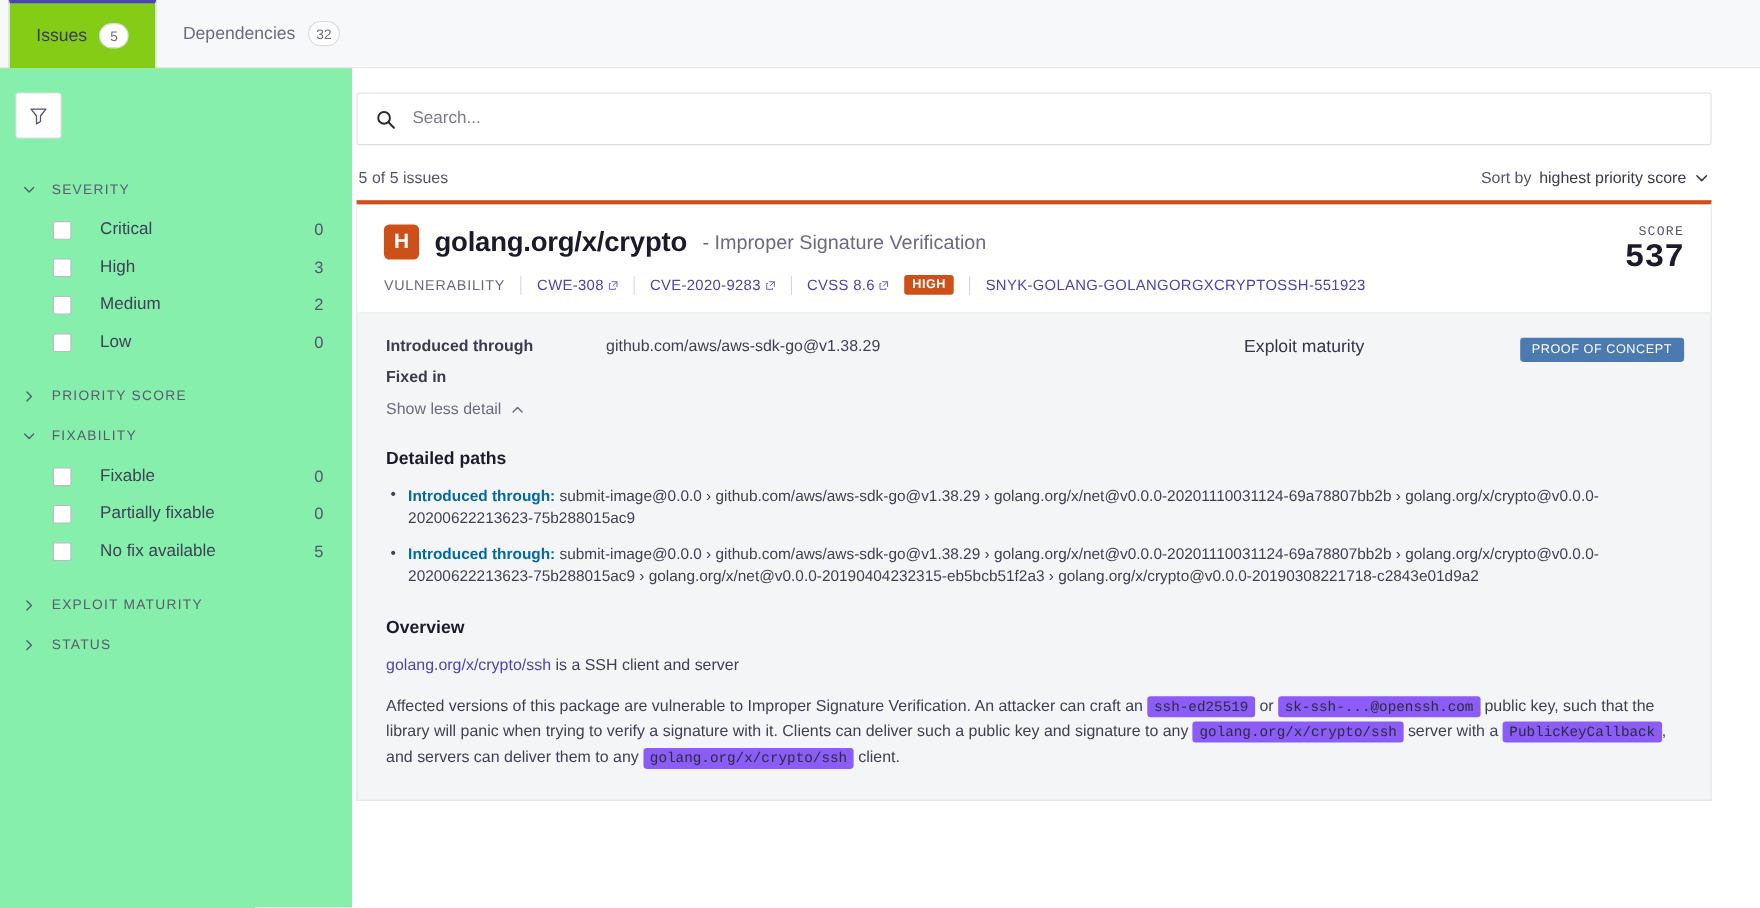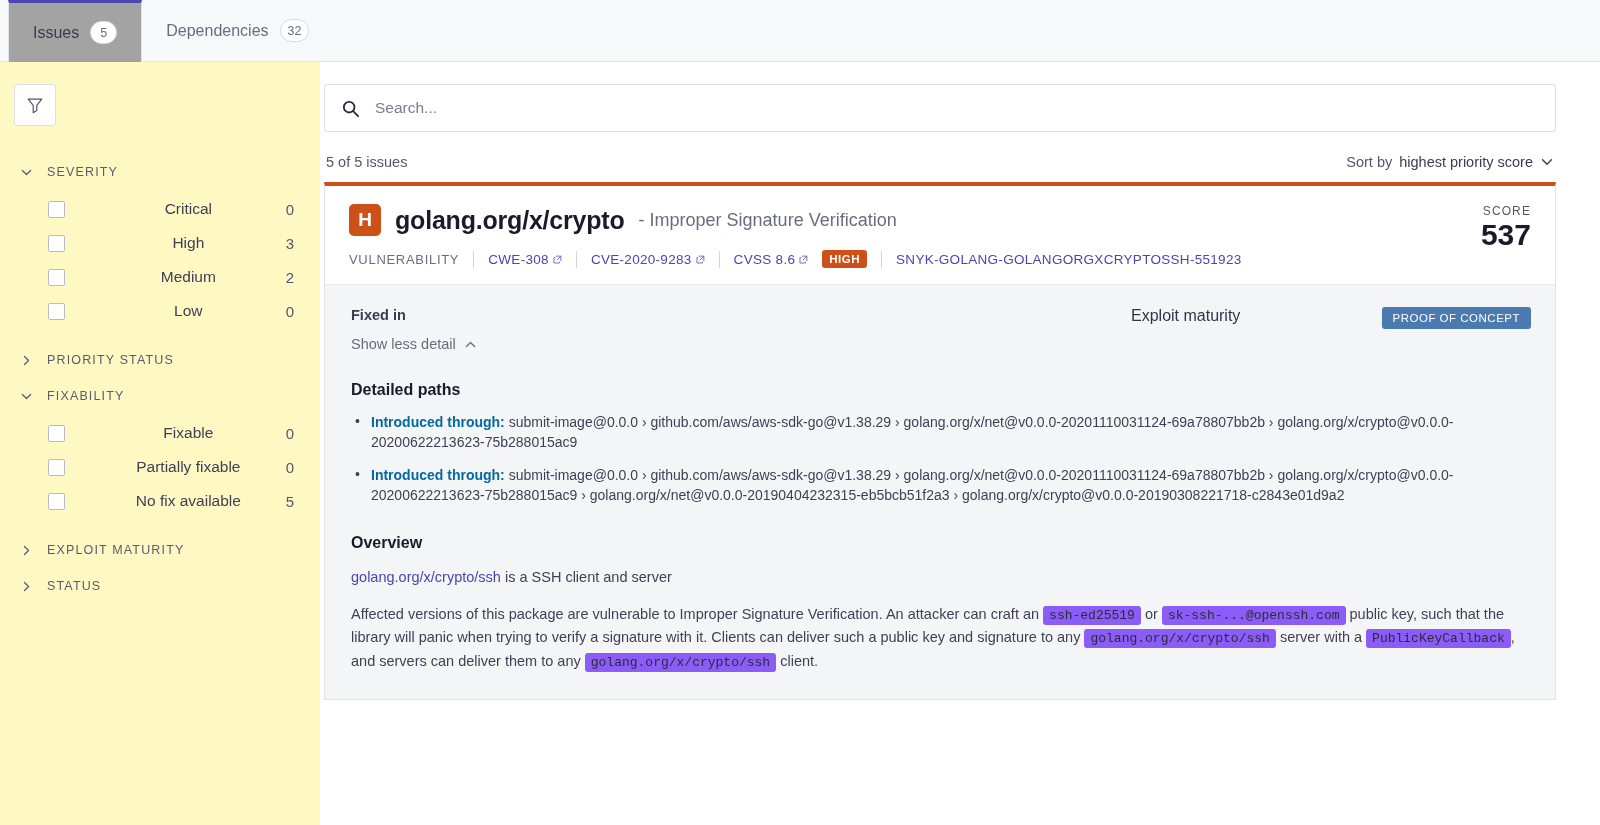--- a/index.html
+++ b/index.html
@@ -25,21 +25,21 @@
     display: flex; align-items: center; gap: 11px;
     padding: 0 24px;
     font-size: 16px;
     color: #6b6b80;
     background: transparent;
     border: none;
     cursor: pointer;
     position: relative;
   }
   .tab.active {
-    background: #a3a3a3;
+    background: #84cc16;
     color: #3b3b4f;
     border-left: 1px solid #e1e4e8;
     border-right: 1px solid #e1e4e8;
     border-top: 3px solid #4b45b2;
     margin-bottom: -1px;
   }
   .tab .count {
     display: inline-flex; align-items: center; justify-content: center;
     min-width: 27px; height: 23px; padding: 0 7px;
     border: 1px solid #d8dade;
@@ -49,22 +49,21 @@
     background: #fff;
   }
 
   
   .page { display: flex; height: 763px; }
 
   
   .sidebar {
     width: 320px; flex: 0 0 320px;
     padding: 22px 18px 0 14px;
-    background: #fef9c3;
-    text-align: center;
+    background: #86efac;
   }
   .filter-btn {
     width: 42px; height: 42px;
     border: 1px solid #dcdfe4;
     border-radius: 3px;
     background: #fff;
     display: flex; align-items: center; justify-content: center;
     cursor: pointer;
     margin-bottom: 30px;
   }
@@ -177,21 +176,21 @@
     display: inline-flex; align-items: center; gap: 4px;
     letter-spacing: 0.3px;
   }
   .ext { width: 9px; height: 9px; opacity: .85; }
   .pill-high {
     background: #ce5019; color: #fff;
     font-size: 11.5px; font-weight: bold;
     letter-spacing: .5px;
     padding: 3px 7px; border-radius: 3px;
   }
-  .score-box { text-align: right; padding-left: 26px; flex: 0 0 auto; }
+  .score-box { text-align: right; padding-left: 26px; flex: 0 0 auto; font-family: Liberation Mono, monospace; }
   .score-label {
     font-size: 12px; letter-spacing: 1.1px; color: #55556b;
   }
   .score-val {
     font-size: 30px; font-weight: bold; color: #1a1a2b; line-height: 1.15;
   }
 
   
   .card-body { padding: 22px 24px 26px 26px; }
   .kv-wrap { display: flex; }
@@ -300,21 +299,21 @@
           <span class="facet-count">0</span>
         </div>
       </div>
     </div>
 
     <div class="facet">
       <div class="facet-head">
         <svg class="chev" viewBox="0 0 16 16" fill="none">
           <path d="M5.5 3L10.5 8L5.5 13" stroke="#5b5b70" stroke-width="1.6" stroke-linecap="round" stroke-linejoin="round"></path>
         </svg>
-        <span class="facet-title">PRIORITY STATUS</span>
+        <span class="facet-title">PRIORITY SCORE</span>
       </div>
     </div>
 
     <div class="facet">
       <div class="facet-head">
         <svg class="chev" viewBox="0 0 16 16" fill="none">
           <path d="M3 5.5L8 10.5L13 5.5" stroke="#5b5b70" stroke-width="1.6" stroke-linecap="round" stroke-linejoin="round"></path>
         </svg>
         <span class="facet-title">FIXABILITY</span>
       </div>
@@ -424,20 +423,24 @@
         <div class="score-box">
           <div class="score-label">SCORE</div>
           <div class="score-val">537</div>
         </div>
       </div>
 
       <div class="card-body">
         <div class="kv-wrap">
           <div class="kv-left">
             <div class="kv">
+              <span class="kv-key">Introduced through</span>
+              <span class="kv-val">github.com/aws/aws-sdk-go@v1.38.29</span>
+            </div>
+            <div class="kv">
               <span class="kv-key">Fixed in</span>
             </div>
           </div>
           <div class="kv-right">
             <span class="kv-key">Exploit maturity</span>
             <span class="pill-poc">PROOF OF CONCEPT</span>
           </div>
         </div>
 
         <div class="show-less">

